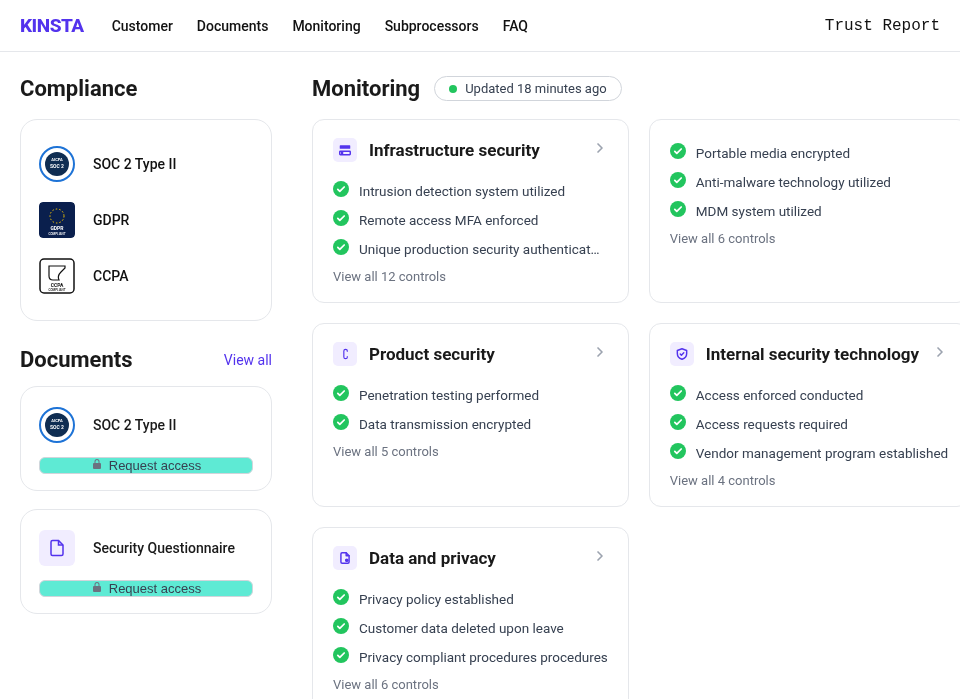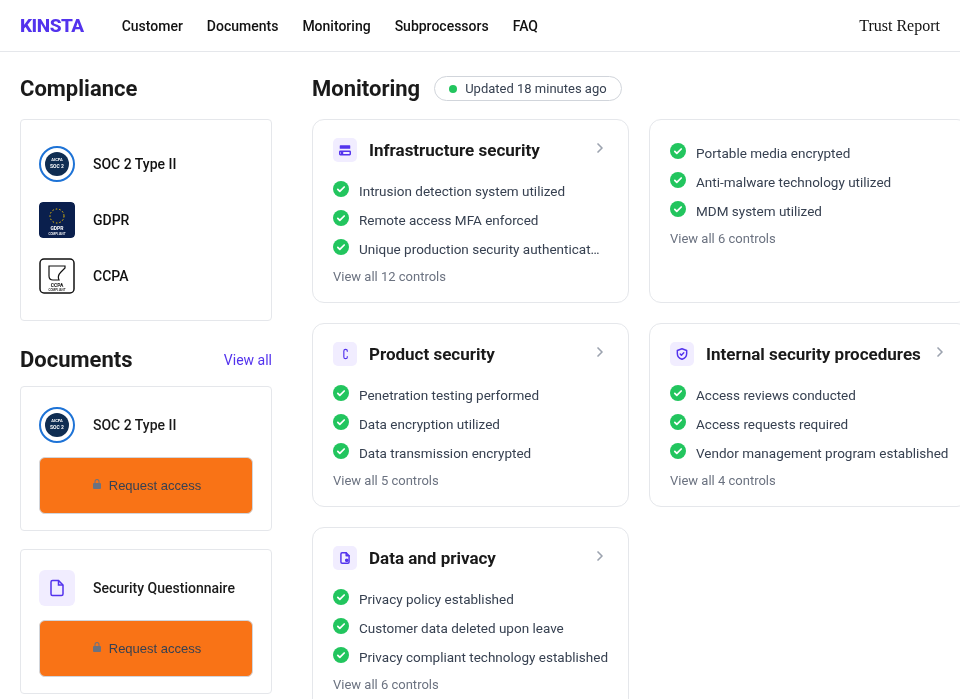--- a/index.html
+++ b/index.html
@@ -1,39 +1,39 @@
 <!DOCTYPE html>
 <html><head>
 <meta charset="utf-8">
 <style>
   * { box-sizing: border-box; margin: 0; padding: 0; }
   body { font-family: -apple-system, BlinkMacSystemFont, "Segoe UI", Roboto, Helvetica, Arial, sans-serif; background:#fff; color:#1a1a1a; width:960px; }
   
   .topbar { display:flex; align-items:center; justify-content:space-between; padding:14px 20px; border-bottom:1px solid #e5e7eb; }
-  .topleft { display:flex; align-items:center; gap:38px; }
+  .topleft { display:flex; align-items:center; gap:28px; }
   .logo { font-weight:800; font-size:19px; color:#5333ed; letter-spacing:-0.5px; }
   .nav { display:flex; gap:24px; }
   .nav a { font-size:14px; color:#111; text-decoration:none; font-weight:500; }
-  .trust { font-family: Liberation Serif, serif; font-size:16px; color:#111;text-align:right; }
+  .trust { font-family: Liberation Mono, monospace; font-size:16px; color:#111;text-align:right; }
   
   .page { display:flex; gap:40px; padding:24px 20px 40px; align-items:flex-start; }
   .col-left { width:252px; flex-shrink:0; }
   .col-right { flex:1; }
   h2.section { font-size:22px; font-weight:700; margin-bottom:18px; }
   .section-row { display:flex; align-items:center; justify-content:space-between; margin-bottom:14px; }
   .viewall { color:#5333ed; font-size:14px; text-decoration:none; }
   
-  .card { border:1px solid #e5e7eb; border-radius:4px; padding:16px 18px; background:#fff; }
+  .card { border:1px solid #e5e7eb; border-radius:17px; padding:16px 18px; background:#fff; }
   .compliance-card { margin-bottom:26px; }
   .comp-item { display:flex; align-items:center; gap:18px; padding:10px 0; font-size:14px; font-weight:500; color:#111; }
   .comp-badge { width:36px; height:36px; display:flex; align-items:center; justify-content:center; }
   .doc-card { margin-bottom:18px; }
   .doc-head { display:flex; align-items:center; gap:18px; padding:4px 0 14px; font-size:14px; font-weight:500; }
   .doc-icon { width:36px; height:36px; border-radius:6px; background:#f1edff; display:flex; align-items:center; justify-content:center; }
-  .req-btn { width:100%; border:1px solid #d1d5db; background:#f97316; border-radius:6px; padding:20px 0; font-size:13px; color:#374151; display:flex; align-items:center; justify-content:center; gap:6px; cursor:pointer; }
+  .req-btn { width:100%; border:1px solid #d1d5db; background:#5eead4; border-radius:6px; padding:0 0; font-size:13px; color:#374151; display:flex; align-items:center; justify-content:center; gap:6px; cursor:pointer; }
   
   .mon-head { display:flex; align-items:center; gap:14px; margin-bottom:18px; }
   .upd-pill { border:1px solid #d1d5db; border-radius:999px; padding:4px 14px; font-size:13px; color:#374151; display:flex; align-items:center; gap:8px; }
   .dot { width:8px; height:8px; border-radius:50%; background:#22c55e; display:inline-block; }
   .mon-grid { display:grid; grid-template-columns: repeat(2, 1fr); gap:20px; }
   .mon-card { border:1px solid #e5e7eb; border-radius:12px; padding:18px 20px 18px; background:#fff; }
   .mon-title-row { display:flex; align-items:center; justify-content:space-between; cursor:pointer; margin-bottom:14px; }
   .mon-title { display:flex; align-items:center; gap:12px; font-size:17px; font-weight:700; }
   .mon-icon-box { width:24px; height:24px; border-radius:5px; background:#f1edff; display:flex; align-items:center; justify-content:center; }
   .chev { color:#9ca3af; }
@@ -241,52 +241,45 @@
                 <circle cx="10" cy="10" r="10" fill="#22c55e"></circle>
                 <path d="M6 10.5l2.5 2.5L14 7.5" stroke="#fff" stroke-width="2.2" fill="none" stroke-linecap="round" stroke-linejoin="round"></path>
               </svg></span>
             <span class="control-text">Penetration testing performed</span>
           </div>
           <div class="control-item">
             <span><svg class="check-circ" viewBox="0 0 20 20">
                 <circle cx="10" cy="10" r="10" fill="#22c55e"></circle>
                 <path d="M6 10.5l2.5 2.5L14 7.5" stroke="#fff" stroke-width="2.2" fill="none" stroke-linecap="round" stroke-linejoin="round"></path>
               </svg></span>
-            <span class="control-text">Data encryption utilized</span>
-          </div>
-          <div class="control-item">
-            <span><svg class="check-circ" viewBox="0 0 20 20">
-                <circle cx="10" cy="10" r="10" fill="#22c55e"></circle>
-                <path d="M6 10.5l2.5 2.5L14 7.5" stroke="#fff" stroke-width="2.2" fill="none" stroke-linecap="round" stroke-linejoin="round"></path>
-              </svg></span>
             <span class="control-text">Data transmission encrypted</span>
           </div>
           <div class="viewctrls">View all 5 controls</div>
         </div>
         <div class="mon-card">
           <div class="mon-title-row">
             <div class="mon-title">
               <span class="mon-icon-box">
                 <svg width="14" height="14" viewBox="0 0 24 24" fill="none" stroke="#5333ed" stroke-width="2.5" stroke-linecap="round" stroke-linejoin="round">
                   <path d="M12 3l8 3v5c0 5-3.5 8.5-8 10-4.5-1.5-8-5-8-10V6l8-3z"></path>
                   <path d="M9 12l2 2 4-4"></path>
                 </svg>
               </span>
-              <span>Internal security procedures</span>
+              <span>Internal security technology</span>
             </div>
             <span class="chev"><svg width="16" height="16" viewBox="0 0 24 24" fill="none" stroke="currentColor" stroke-width="2.5" stroke-linecap="round" stroke-linejoin="round">
                 <polyline points="9 18 15 12 9 6"></polyline>
               </svg></span>
           </div>
           <div class="control-item">
             <span><svg class="check-circ" viewBox="0 0 20 20">
                 <circle cx="10" cy="10" r="10" fill="#22c55e"></circle>
                 <path d="M6 10.5l2.5 2.5L14 7.5" stroke="#fff" stroke-width="2.2" fill="none" stroke-linecap="round" stroke-linejoin="round"></path>
               </svg></span>
-            <span class="control-text">Access reviews conducted</span>
+            <span class="control-text">Access enforced conducted</span>
           </div>
           <div class="control-item">
             <span><svg class="check-circ" viewBox="0 0 20 20">
                 <circle cx="10" cy="10" r="10" fill="#22c55e"></circle>
                 <path d="M6 10.5l2.5 2.5L14 7.5" stroke="#fff" stroke-width="2.2" fill="none" stroke-linecap="round" stroke-linejoin="round"></path>
               </svg></span>
             <span class="control-text">Access requests required</span>
           </div>
           <div class="control-item">
             <span><svg class="check-circ" viewBox="0 0 20 20">
@@ -326,20 +319,20 @@
                 <circle cx="10" cy="10" r="10" fill="#22c55e"></circle>
                 <path d="M6 10.5l2.5 2.5L14 7.5" stroke="#fff" stroke-width="2.2" fill="none" stroke-linecap="round" stroke-linejoin="round"></path>
               </svg></span>
             <span class="control-text">Customer data deleted upon leave</span>
           </div>
           <div class="control-item">
             <span><svg class="check-circ" viewBox="0 0 20 20">
                 <circle cx="10" cy="10" r="10" fill="#22c55e"></circle>
                 <path d="M6 10.5l2.5 2.5L14 7.5" stroke="#fff" stroke-width="2.2" fill="none" stroke-linecap="round" stroke-linejoin="round"></path>
               </svg></span>
-            <span class="control-text">Privacy compliant technology established</span>
+            <span class="control-text">Privacy compliant procedures procedures</span>
           </div>
           <div class="viewctrls">View all 6 controls</div>
         </div>
       </div>
   </div>
 
 </div>
 
 </body></html>

